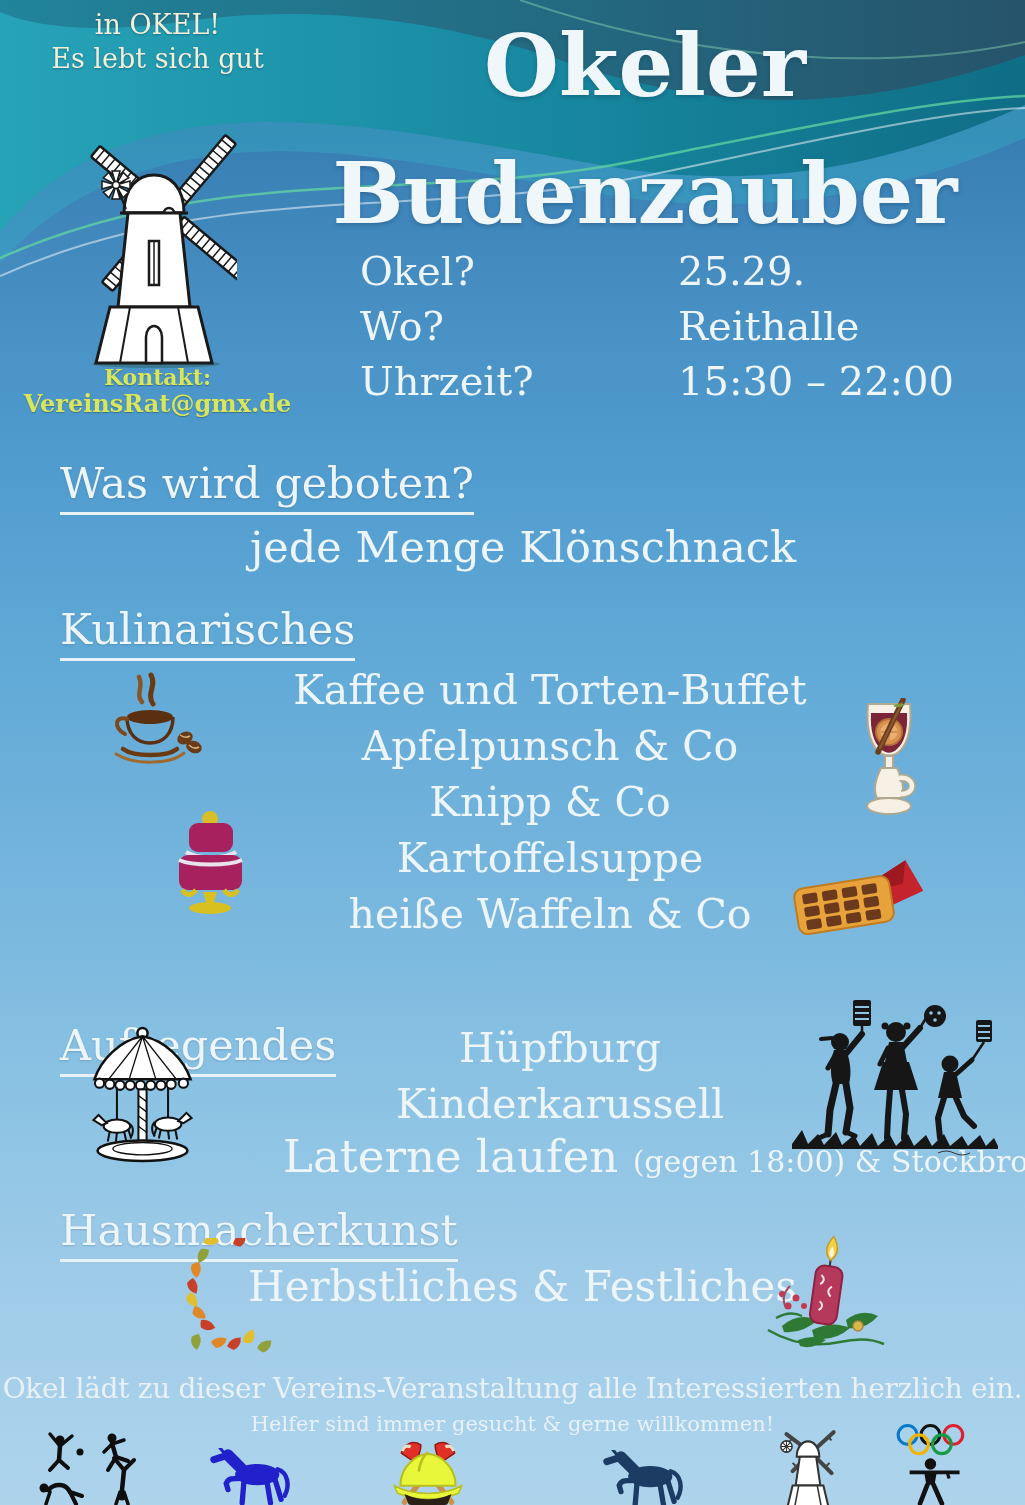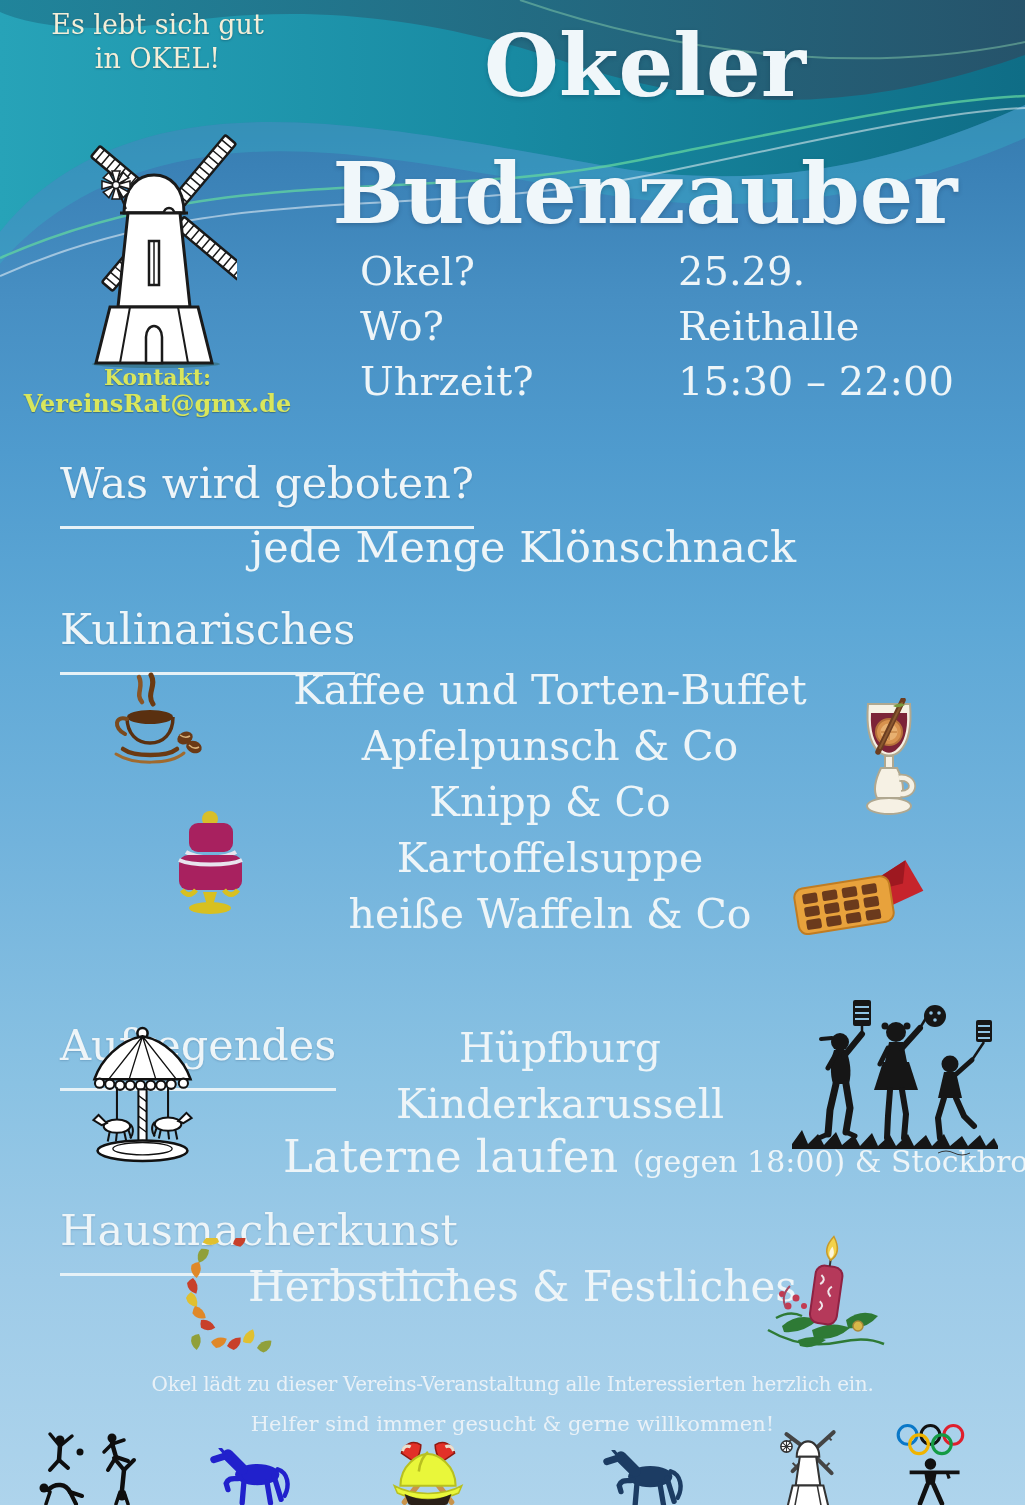--- a/index.html
+++ b/index.html
@@ -11,28 +11,28 @@
   .abs{position:absolute;}
   .tagline{left:30px;top:8px;width:255px;text-align:center;color:#f3eed8;font-size:27px;line-height:34px;text-shadow:0 1px 2px rgba(10,40,60,.35);}
   .contact{left:20px;top:364px;width:275px;text-align:center;color:#d9e65c;font-weight:bold;text-shadow:0 1px 1px rgba(20,40,20,.35);}
   .contact .c-label{font-size:22px;line-height:26px;}
   .contact .c-email{font-size:24px;line-height:28px;}
   .title{left:260px;top:14px;width:770px;text-align:center;font-weight:bold;color:#f0f7fa;text-shadow:0 2px 4px rgba(10,30,60,.25);}
   .title .t1{font-size:86px;line-height:104px;}
   .title .t2{font-size:84px;line-height:96px;margin-top:28px;}
   .detail-label{left:360px;width:300px;font-size:40px;line-height:46px;color:#eef5f8;}
   .detail-value{left:678px;width:330px;font-size:40px;line-height:46px;color:#eef5f8;}
-  .heading{font-size:43px;line-height:50px;color:#eef5f8;border-bottom:3px solid #e7f2f7;padding-bottom:18px;text-shadow:0 1px 2px rgba(20,50,90,.2);}
+  .heading{font-size:43px;line-height:50px;color:#eef5f8;border-bottom:3px solid #e7f2f7;padding-bottom:4px;text-shadow:0 1px 2px rgba(20,50,90,.2);}
   .lead{left:250px;top:506px;width:560px;font-size:43px;color:#eef5f8;margin-top:16px;}
   .center-col{width:600px;text-align:center;color:#eef5f8;font-size:41px;line-height:56px;}
   .lantern-line{left:283px;top:1130px;width:700px;color:#eef5f8;white-space:nowrap;}
   .lantern-line .big{font-size:45px;}
   .lantern-line .small{font-size:30px;}
   .craft-item{left:248px;top:1262px;width:560px;font-size:42px;color:#eef5f8;}
-  .footer-1{left:0;top:1372px;width:1025px;text-align:center;font-size:20px;letter-spacing:-0.3px;color:#e9f1f7;white-space:nowrap;}
+  .footer-1{left:0;top:1372px;width:1025px;text-align:center;font-size:28px;letter-spacing:-0.3px;color:#e9f1f7;white-space:nowrap;}
   .footer-2{left:0;top:1412px;width:1025px;text-align:center;font-size:21px;color:#e9f1f7;}
   svg{display:block;}
 </style>
 </head>
 <body>
 
 <div class="page">
 
   <svg width="0" height="0" style="position:absolute" aria-hidden="true">
     <defs>
@@ -64,22 +64,22 @@
     </defs>
     <path d="M0,0 H1025 V105 C870,175 740,190 600,165 C440,136 300,110 190,128 C110,141 45,175 0,232 Z" fill="url(#tg)"></path>
     <path d="M0,0 H1025 V55 C840,120 700,108 560,60 C420,14 300,5 180,22 C110,32 40,30 0,12 Z" fill="url(#dg)" opacity="0.85"></path>
     <path d="M0,232 C45,175 110,141 190,128 C300,110 440,136 600,165 C740,190 870,175 1025,105 L1025,138 C880,203 730,218 590,192 C430,164 310,140 205,157 C120,170 50,205 0,264 Z" fill="#35b0c5" opacity="0.40"></path>
     <path d="M0,258 C220,160 420,205 640,160 C800,128 930,100 1025,96" stroke="#62d6a0" stroke-width="2.5" fill="none" opacity="0.75"></path>
     <path d="M0,276 C220,178 430,220 650,175 C810,142 935,112 1025,108" stroke="#ffffff" stroke-width="2" fill="none" opacity="0.5"></path>
     <path d="M520,0 C700,62 880,72 1025,42" stroke="#8fd8b0" stroke-width="2" fill="none" opacity="0.45"></path>
   </svg>
 
   <div class="abs tagline">
+    <div>in OKEL!</div>
     <div>Es lebt sich gut</div>
-    <div>in OKEL!</div>
   </div>
 
   <svg class="abs" style="left:72px;top:85px" width="165" height="285" viewBox="0 0 165 285">
     <ellipse cx="84" cy="279" rx="64" ry="4" fill="#1d4a34" opacity="0.35"></ellipse>
     <g transform="translate(97,128)" stroke="#1a1a1a" stroke-width="2.5" fill="#ffffff">
       <g transform="rotate(40)">
           <rect x="14" y="-7" width="82" height="14" rx="2"></rect>
           <path d="M20,-7 V7 M27,-7 V7 M34,-7 V7 M41,-7 V7 M48,-7 V7 M55,-7 V7 M62,-7 V7 M69,-7 V7 M76,-7 V7 M83,-7 V7 M90,-7 V7" stroke-width="1.5"></path>
         </g>
       <g transform="rotate(130)">

